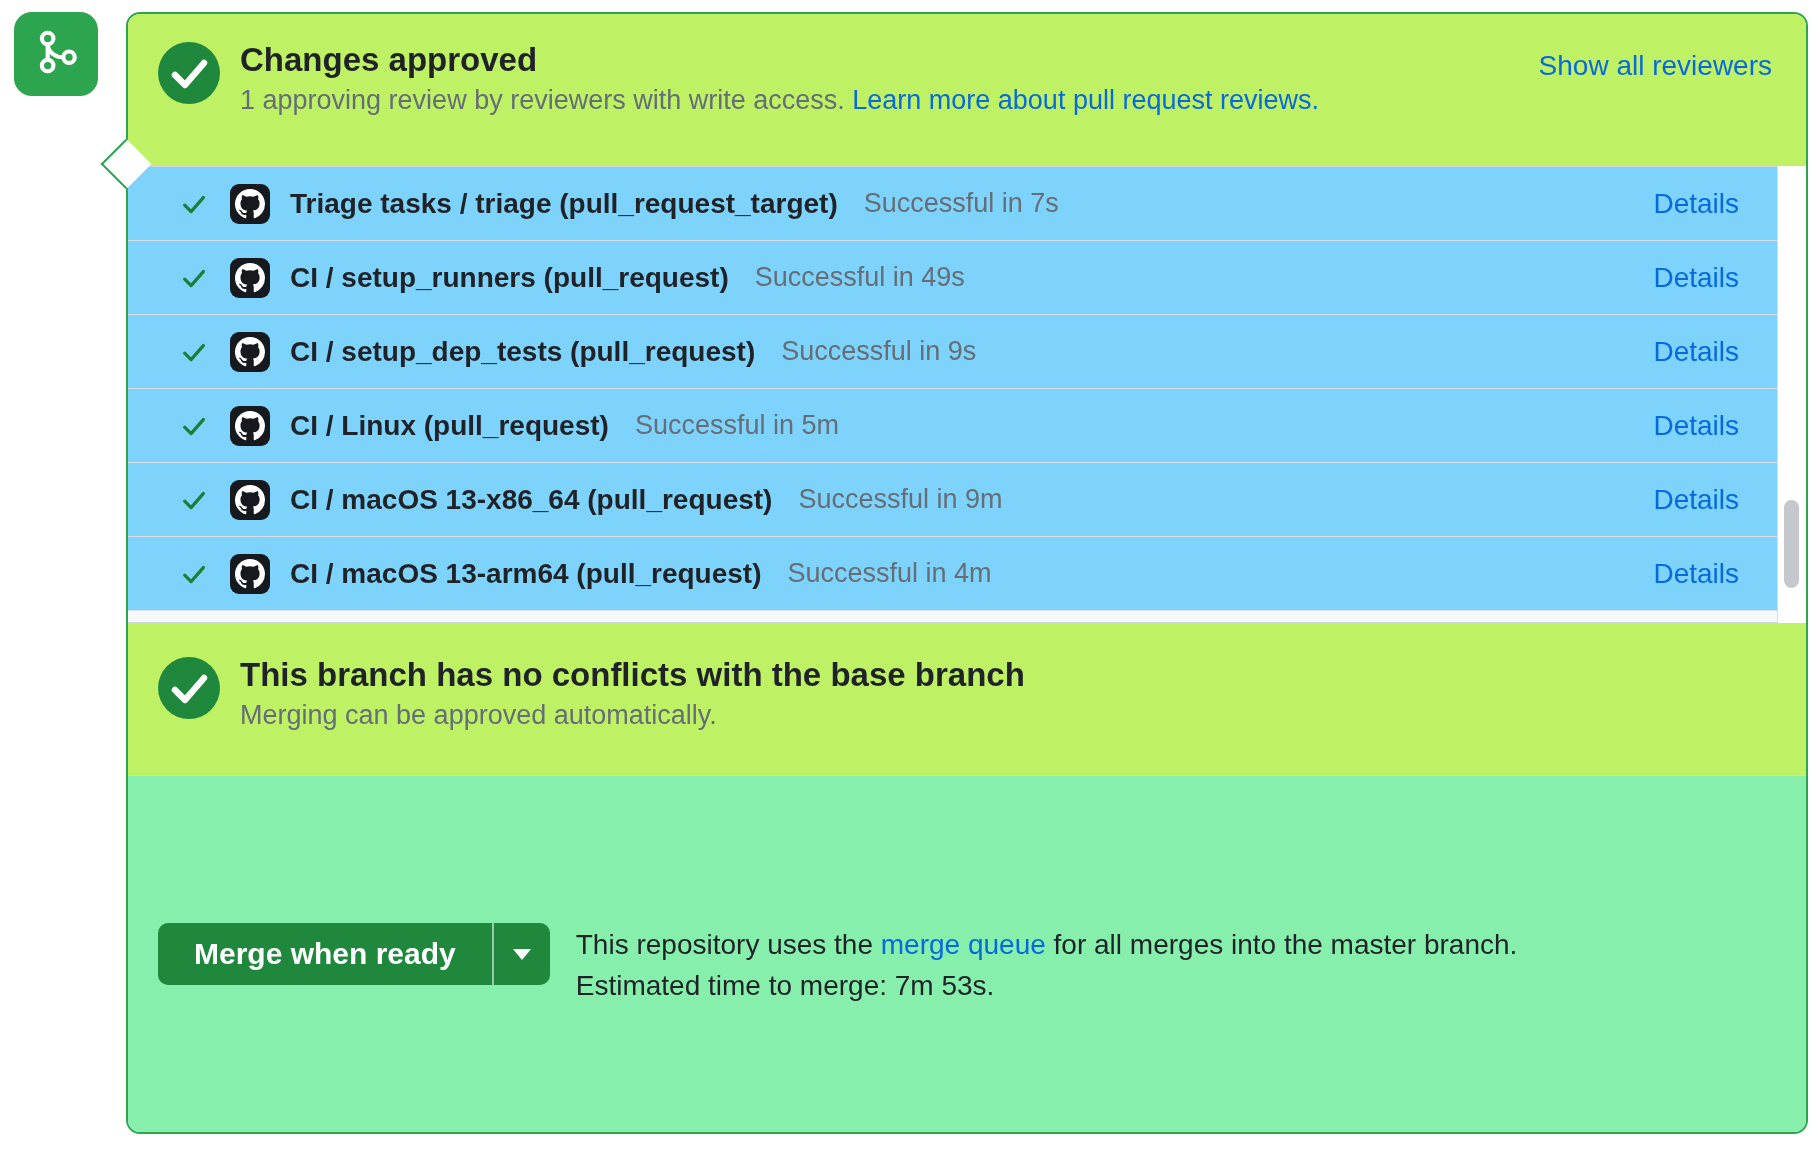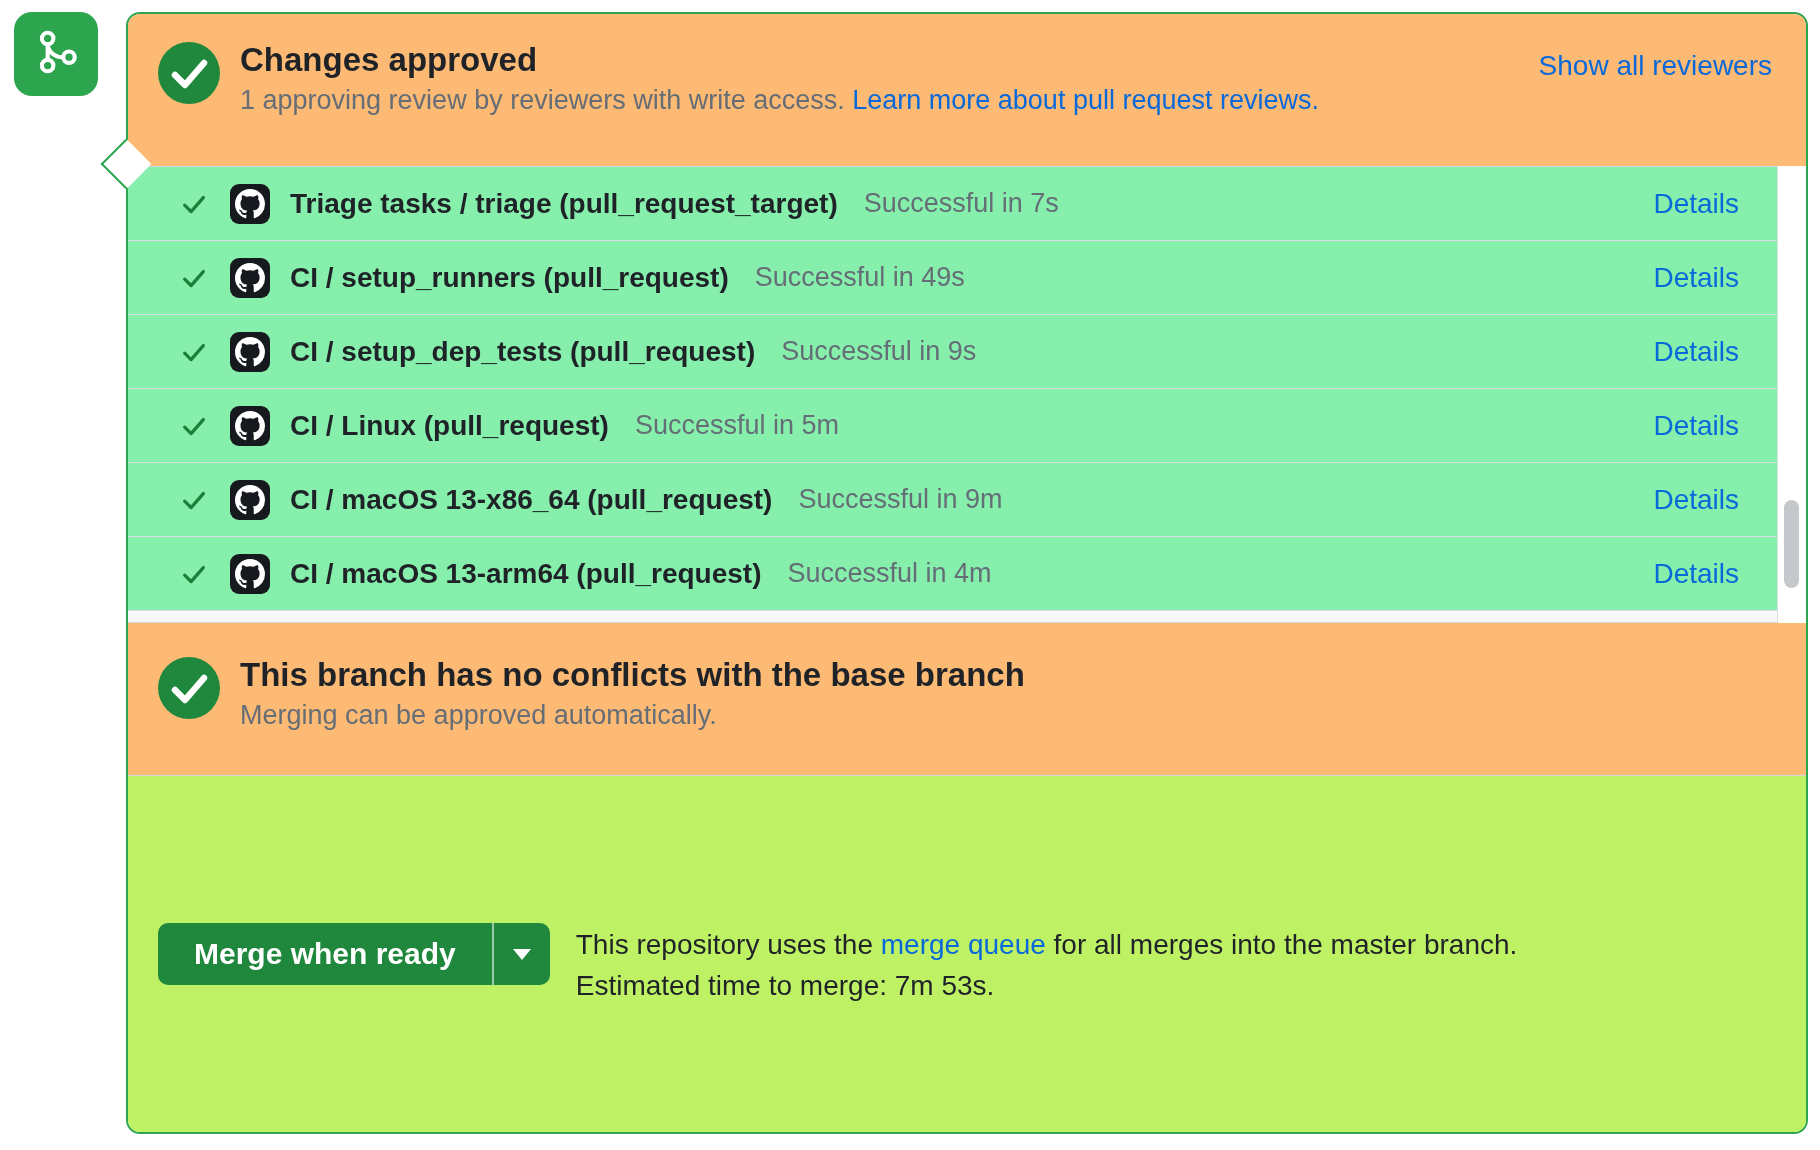--- a/index.html
+++ b/index.html
@@ -42,21 +42,21 @@
     border-left: 2px solid #2da44e;
     border-bottom: 2px solid #2da44e;
     transform: rotate(45deg);
     z-index: 6;
   }
 
   
   .section {
     display: flex; align-items: flex-start;
     padding: 26px 34px 0 30px;
-    background: #fdba74;
+    background: #bef264;
   }
   .section.review   { height: 152px; }
   .section.checkshd { height: 150px; }
   .section.conflicts{ height: 152px; padding-top: 32px; }
   .status-circle {
     width: 62px; height: 62px; border-radius: 50%;
     background: #1f883d; flex: none;
     display: flex; align-items: center; justify-content: center;
     margin-right: 20px; margin-top: 2px;
   }
@@ -91,21 +91,21 @@
     border-top: 1px solid #d0d7de;
     border-bottom: 1px solid #d0d7de;
     border-right: 1px solid #d8dee4;
     background: #f6f8fa;
     overflow: hidden;
   }
   .check-row {
     height: 74px;
     display: flex; align-items: center;
     padding: 0 38px 0 52px;
-    background: #86efac;
+    background: #7dd3fc;
     border-bottom: 1px solid #d8dee4;
   }
   .row-check { flex: none; display: flex; margin-right: 22px; }
   .avatar {
     flex: none; width: 40px; height: 40px; border-radius: 9px;
     background: #16191d; display: flex; align-items: center; justify-content: center;
     margin-right: 20px;
   }
   .row-name { font-size: 28px; font-weight: 700; color: #1f2328; white-space: nowrap; }
   .row-status { font-size: 27px; color: #656d76; margin-left: 26px; white-space: nowrap; }
@@ -121,21 +121,21 @@
     width: 15px; height: 88px; border-radius: 8px;
     background: #c4c7cc; z-index: 5; cursor: pointer;
   }
 
   
   .footer {
     flex: 1;
     border-top: 1px solid #d0d7de;
     display: flex; align-items: center;
     padding: 0 30px; gap: 26px;
-    background: #bef264;
+    background: #86efac;
   }
   .merge-btn {
     flex: none; height: 62px; border-radius: 10px;
     background: #1f883d; color: #fff;
     display: flex; align-items: stretch; overflow: hidden;
     border: none; padding: 0; cursor: pointer;
     font-family: inherit;
   }
   .merge-btn-main {
     display: flex; align-items: center; padding: 0 36px;

